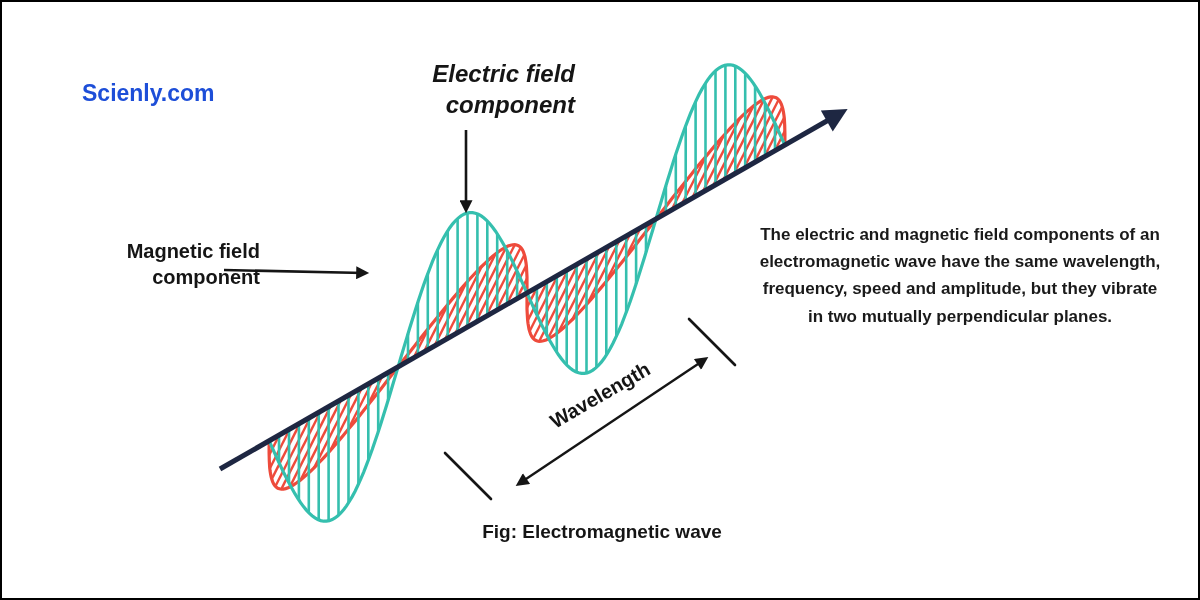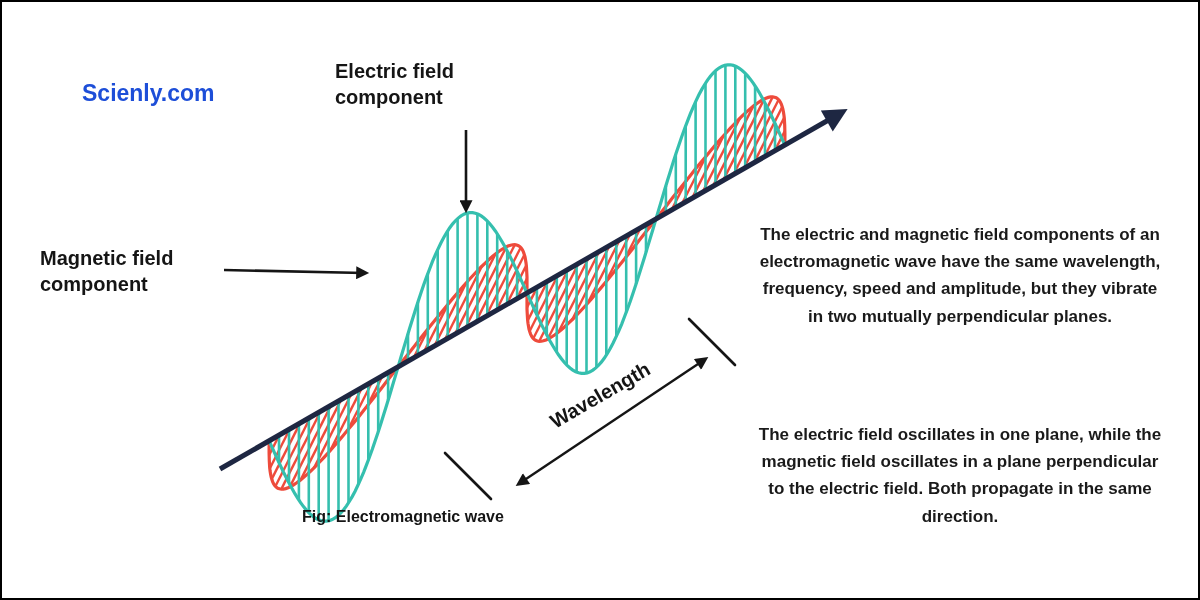--- a/index.html
+++ b/index.html
@@ -7,34 +7,34 @@
   .canvas {
     position:relative; width:1200px; height:600px;
     background:#ffffff; border:2px solid #000000; overflow:hidden;
   }
   .canvas svg { position:absolute; left:0; top:0; }
   .label {
     position:absolute; font-weight:bold; color:#151515;
     white-space:pre-line; line-height:1.3;
   }
   .brand { position:absolute; left:80px; top:78px; font-size:23px; font-weight:bold; color:#1d4ed8; }
-  .lbl-electric { left:333px; top:56px; width:240px; text-align:left; font-size:20px; }
-  .lbl-magnetic { left:38px;  top:243px; width:220px; text-align:left; font-size:20px; }
+  .lbl-electric { left:333px; top:56px; width:240px; text-align:right; font-size:24px;font-style:italic; }
+  .lbl-magnetic { left:38px;  top:236px; width:220px; text-align:right; font-size:20px; }
   .lbl-direction{ left:843px; top:72px;  width:190px; text-align:left;  font-size:20px; }
   .lbl-wavelength {
     left:508px; top:380px; width:180px; text-align:center; font-size:20px;
     transform:rotate(-30deg); transform-origin:center;
   }
   .para {
     position:absolute; left:752px; width:412px; text-align:center;
     font-size:17px; font-weight:bold; color:#1a1a1a; line-height:1.6;margin-top:33px;
   }
   .para-1 { top:186px; }
   .para-2 { top:386px; }
-  .caption { left:300px; top:505px; width:600px; text-align:left; font-size:16px; }
+  .caption { left:300px; top:518px; width:600px; text-align:center; font-size:19px; }
 </style>
 </head>
 <body>
 
 <div class="canvas">
 
   <svg id="diagram-svg" width="1200" height="600" viewBox="0 0 1200 600">
     <defs>
       <marker id="mk-navy" viewBox="0 0 10 10" refX="2.5" refY="5" markerUnits="userSpaceOnUse" markerWidth="28" markerHeight="24" orient="auto">
         <path d="M0,0 L10,5 L0,10 Z" fill="#1e2742"></path>
@@ -167,17 +167,16 @@
 component</div>
 
   <div class="label lbl-magnetic">Magnetic field
 component</div>
 
 
   <div class="label lbl-wavelength">Wavelength</div>
 
   <div class="para para-1">The electric and magnetic field components of an electromagnetic wave have the same wavelength, frequency, speed and amplitude, but they vibrate in two mutually perpendicular planes.</div>
 
-  <div class="para para-2">The electric field oscillates in one plane, while the magnetic field oscillates in a plane perpendicular to the electric field. Both propagate in the same direction.</div>
 
   <div class="label caption">Fig: Electromagnetic wave</div>
 
 </div>
 
 </body></html>

